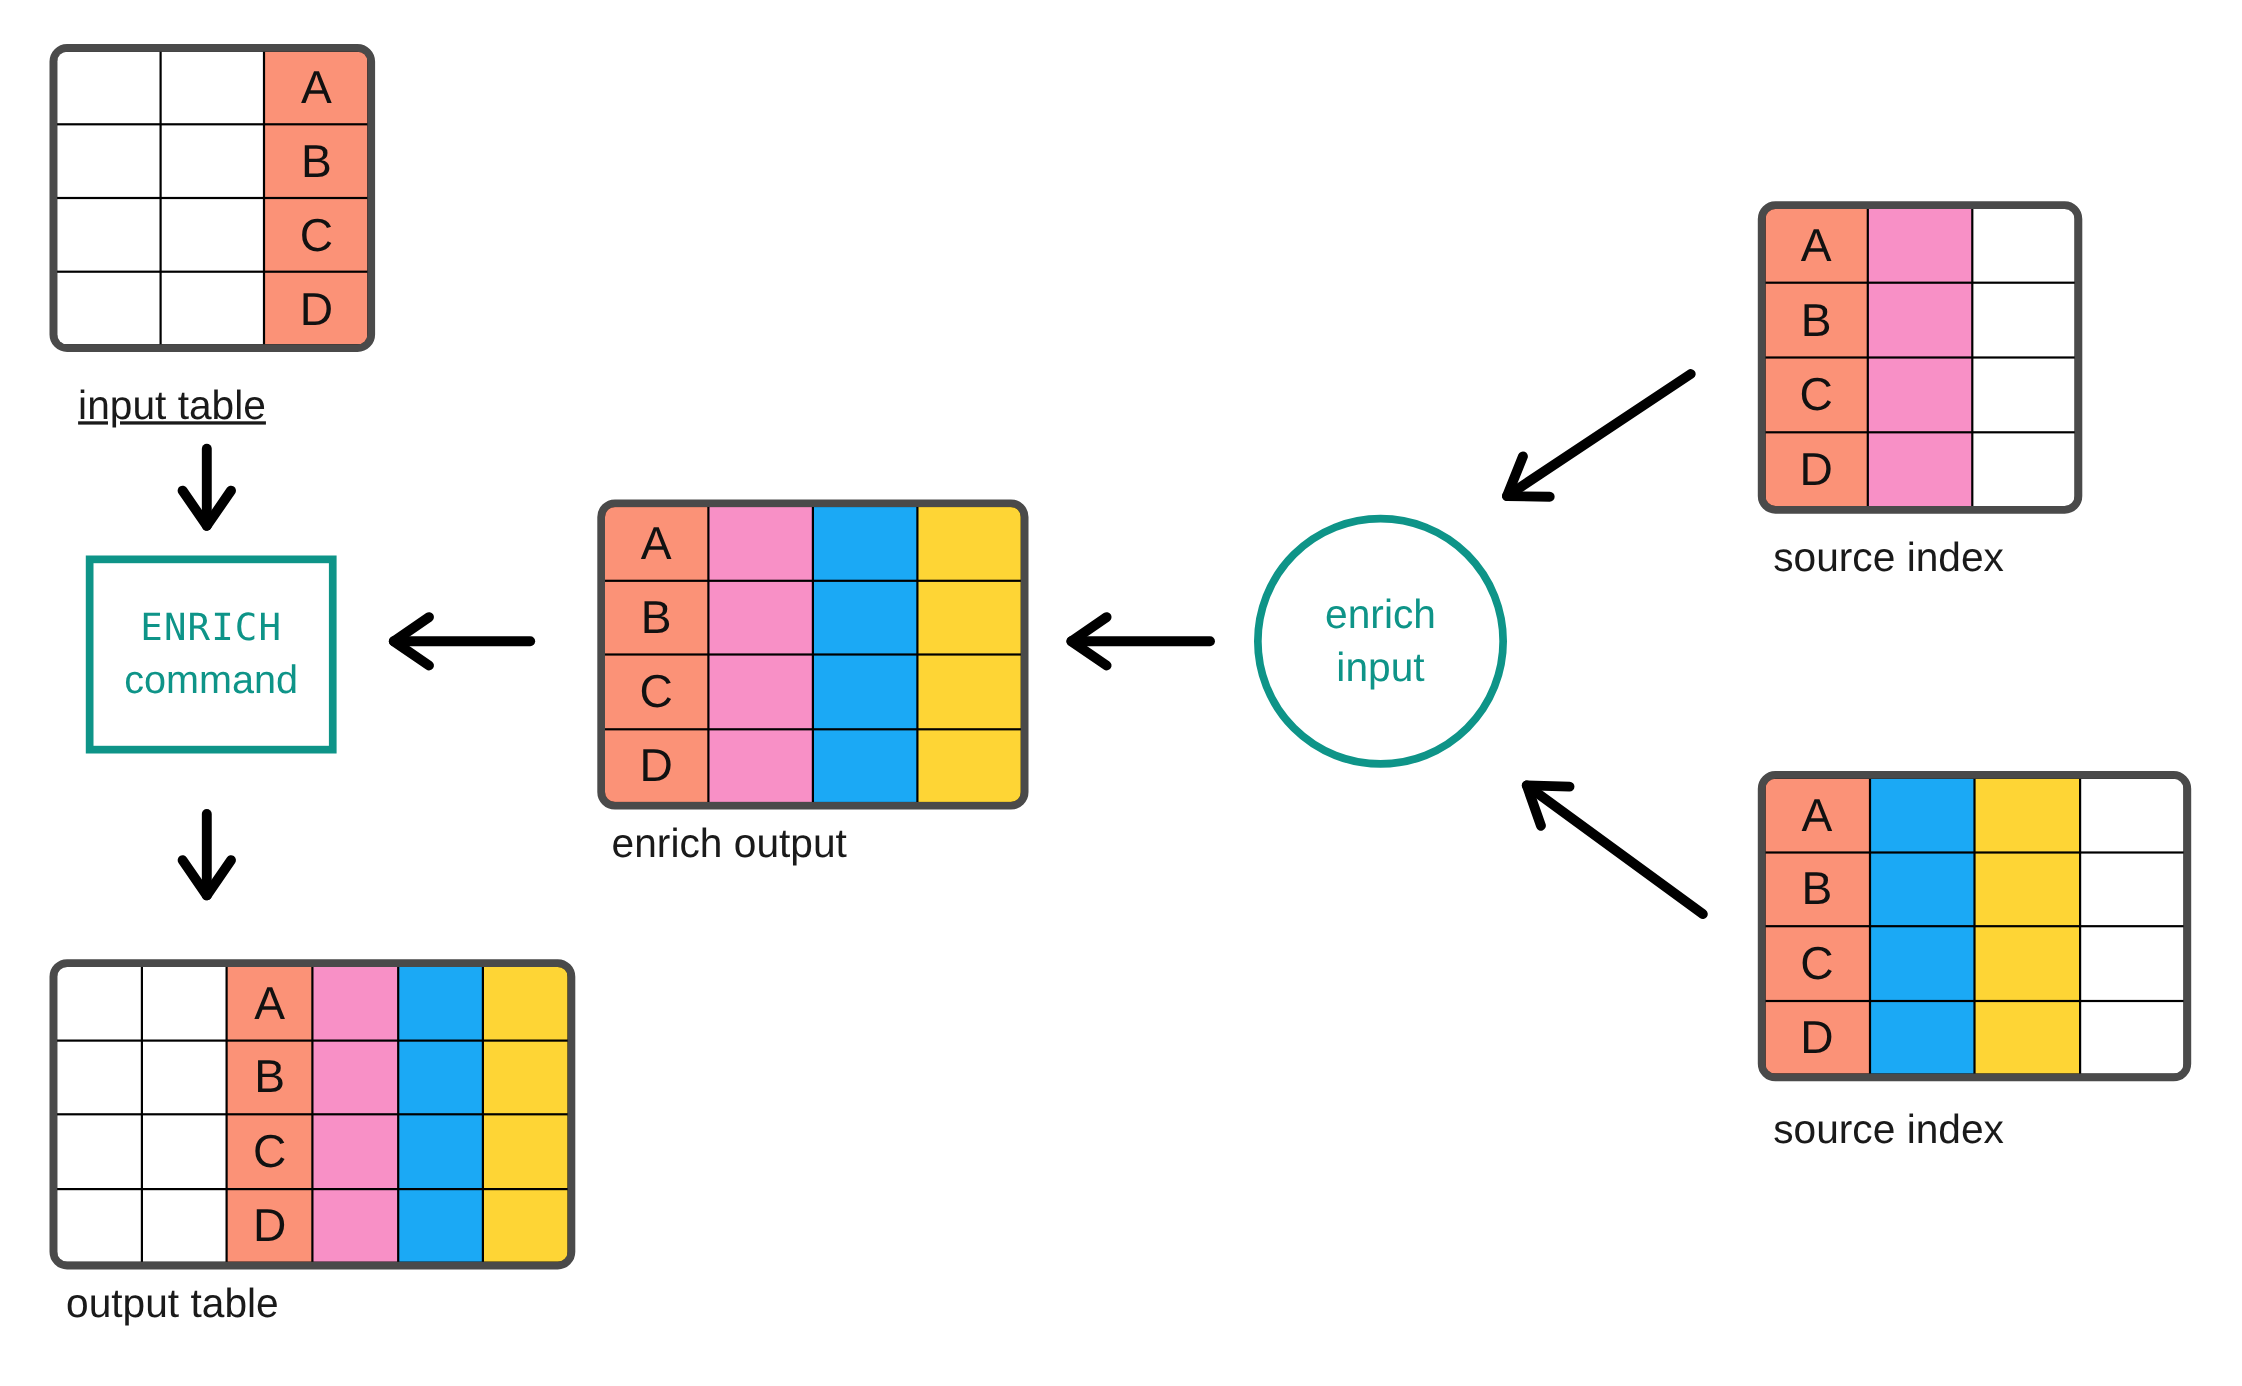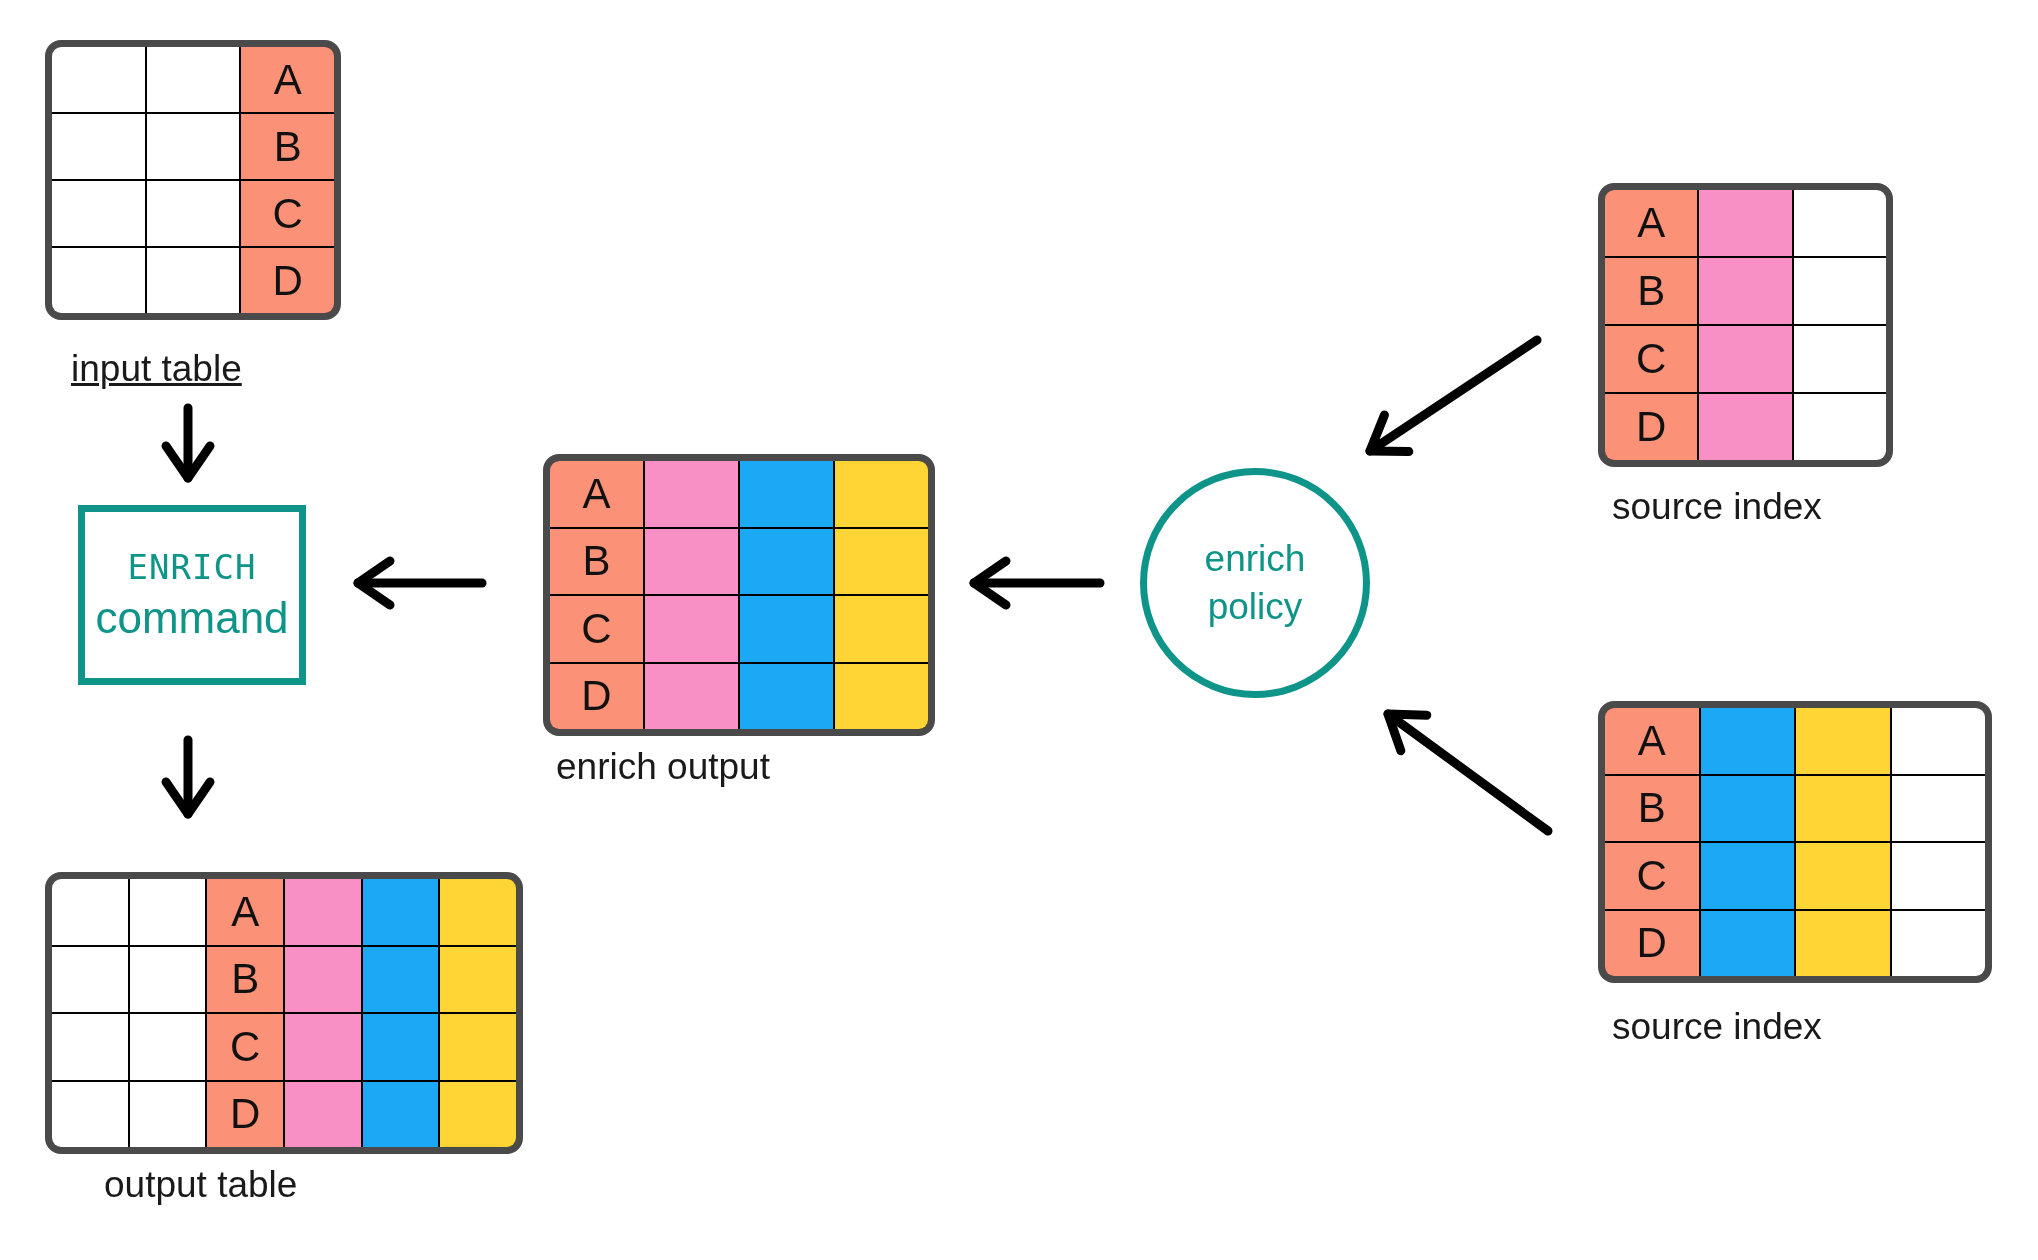--- a/index.html
+++ b/index.html
@@ -59,21 +59,21 @@
     gap: 6px;
   }
   .cmd-line1 {
     font-family: "DejaVu Sans Mono", "Liberation Mono", monospace;
     font-size: 34px;
     color: var(--teal, #0E9488);
     letter-spacing: 1px;
   }
   .cmd-line2 {
     font-family: "Liberation Sans", sans-serif;
-    font-size: 44px;
+    font-size: 36px;
     color: var(--teal, #0E9488);
   }
 
   
   .policy-circle {
     position: absolute;
     left: 1140px; top: 468px;
     width: 230px; height: 230px;
     border: 7px solid var(--teal, #0E9488);
     border-radius: 50%;
@@ -141,21 +141,21 @@
       <div class="cell pink"></div>
       <div class="cell blue"></div>
       <div class="cell yellow"></div>
       <div class="cell white"></div>
       <div class="cell white"></div>
       <div class="cell salmon">D</div>
       <div class="cell pink"></div>
       <div class="cell blue"></div>
       <div class="cell yellow"></div>
     </div>
-  <div class="lbl" style="left:60px; top:1164px;margin-left:44px;">output table</div>
+  <div class="lbl" style="left:60px; top:1164px;">output table</div>
 
   <div class="tbl" style="left: 543px; top: 454px; width: 392px; height: 282px; grid-template-columns: repeat(4, 1fr); grid-template-rows: repeat(4, 1fr);">
       <div class="cell salmon">A</div>
       <div class="cell pink"></div>
       <div class="cell blue"></div>
       <div class="cell yellow"></div>
       <div class="cell salmon">B</div>
       <div class="cell pink"></div>
       <div class="cell blue"></div>
       <div class="cell yellow"></div>
@@ -165,21 +165,21 @@
       <div class="cell yellow"></div>
       <div class="cell salmon">D</div>
       <div class="cell pink"></div>
       <div class="cell blue"></div>
       <div class="cell yellow"></div>
     </div>
   <div class="lbl" style="left:556px; top:746px;">enrich output</div>
 
   <div class="policy-circle">
     <div class="policy-line">enrich</div>
-    <div class="policy-line">policy</div>
+    <div class="policy-line">input</div>
   </div>
 
   <div class="tbl" style="left: 1598px; top: 183px; width: 295px; height: 284px; grid-template-columns: repeat(3, 1fr); grid-template-rows: repeat(4, 1fr);">
       <div class="cell salmon">A</div>
       <div class="cell pink"></div>
       <div class="cell white"></div>
       <div class="cell salmon">B</div>
       <div class="cell pink"></div>
       <div class="cell white"></div>
       <div class="cell salmon">C</div>

